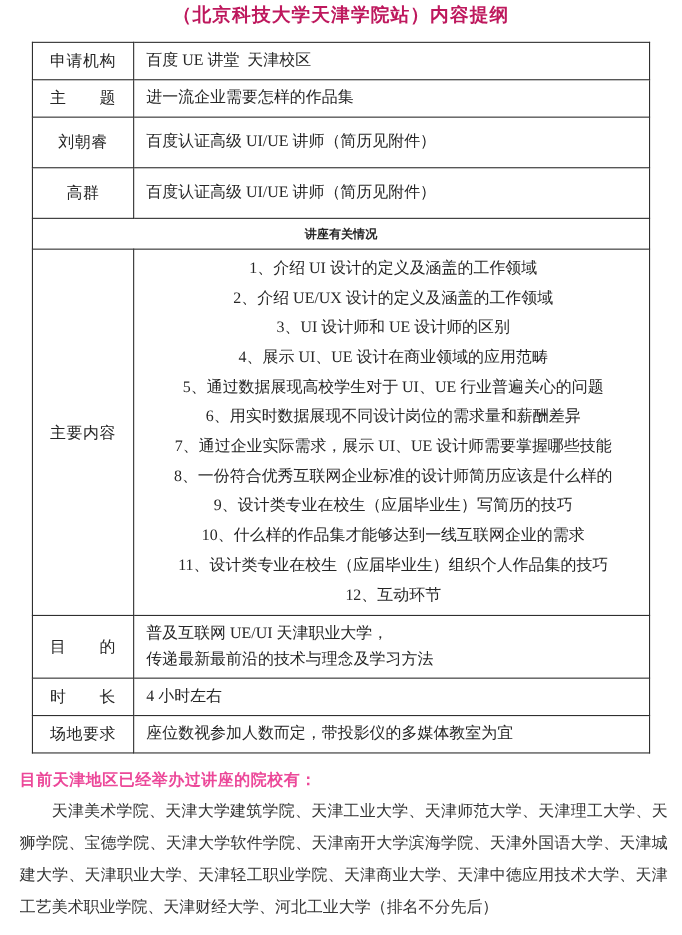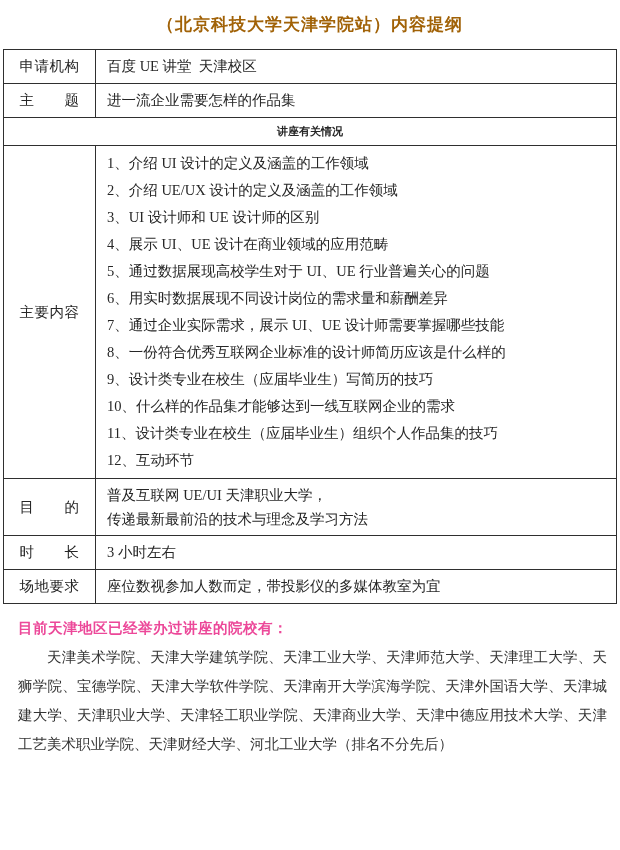--- a/index.html
+++ b/index.html
@@ -3,36 +3,36 @@
 <meta charset="utf-8">
 <style>
   html,body { margin:0; padding:0; background:#ffffff; }
   .page {
     width:620px; height:850px; margin:0 auto; background:#fff;
     font-family:"Liberation Serif","DejaVu Serif",serif;
     color:#222; overflow:hidden; box-sizing:border-box;
   }
   .title {
     text-align:center; font-size:17px; font-weight:bold;
-    margin:13px 0 13px 0; letter-spacing:1px; color:#a16207;
+    margin:2px 0 13px 0; letter-spacing:1px; color:#be185d;
   }
   table.outline {
-    border-collapse:collapse; margin:0 auto; width:614px;
+    border-collapse:collapse; margin:0 auto; width:562px;
     table-layout:fixed;
   }
   table.outline td {
     border:1px solid #2f2f2f; font-size:14.5px; color:#262626;
     vertical-align:middle; box-sizing:border-box;
   }
   td.label { width:92px; text-align:center; padding:6px 2px; letter-spacing:0.5px; }
   td.value { padding:5px 8px 5px 11px; white-space:pre-wrap; line-height:23px; }
   td.section { text-align:center; padding:6px 0; }
   td.section.bold { font-weight:bold; font-size:11px; }
   tr.row-3 td, tr.row-4 td { padding-top:11px; padding-bottom:11px; }
-  tr.row-6 td.value { padding-top:4px; padding-bottom:4px; }
+  tr.row-6 td.value { padding-top:4px; padding-bottom:4px;text-align:center; }
   .list-item { line-height:27px; white-space:pre-wrap; }
   tr.row-7 td.value { line-height:24px; padding-top:4px; padding-bottom:4px; }
   .schools-heading {
     font-weight:bold; font-size:14.5px; margin:15px 14px 5px 18px;
     letter-spacing:0.5px;
   }
   .schools {
     font-size:14.5px; line-height:29px; margin:0 13px 0 18px;
     text-indent:2em; text-align:justify; color:#333;
   }
@@ -46,35 +46,43 @@
   <table class="outline">
     <tbody>
         <tr class="row-0">
           <td class="label">申请机构</td>
           <td class="value">百度 UE 讲堂  天津校区</td>
         </tr>
         <tr class="row-1">
           <td class="label">主　　题</td>
           <td class="value">进一流企业需要怎样的作品集</td>
         </tr>
+        <tr class="row-3">
+          <td class="label">刘朝睿</td>
+          <td class="value">百度认证高级 UI/UE 讲师（简历见附件）</td>
+        </tr>
+        <tr class="row-4">
+          <td class="label">高群</td>
+          <td class="value">百度认证高级 UI/UE 讲师（简历见附件）</td>
+        </tr>
         <tr class="row-5">
           <td colspan="2" class="section bold">讲座有关情况</td>
         </tr>
         <tr class="row-6">
           <td class="label">主要内容</td>
           <td class="value"><div class="list-item">1、介绍 UI 设计的定义及涵盖的工作领域</div><div class="list-item">2、介绍 UE/UX 设计的定义及涵盖的工作领域</div><div class="list-item">3、UI 设计师和 UE 设计师的区别</div><div class="list-item">4、展示 UI、UE 设计在商业领域的应用范畴</div><div class="list-item">5、通过数据展现高校学生对于 UI、UE 行业普遍关心的问题</div><div class="list-item">6、用实时数据展现不同设计岗位的需求量和薪酬差异</div><div class="list-item">7、通过企业实际需求，展示 UI、UE 设计师需要掌握哪些技能</div><div class="list-item">8、一份符合优秀互联网企业标准的设计师简历应该是什么样的</div><div class="list-item">9、设计类专业在校生（应届毕业生）写简历的技巧</div><div class="list-item">10、什么样的作品集才能够达到一线互联网企业的需求</div><div class="list-item">11、设计类专业在校生（应届毕业生）组织个人作品集的技巧</div><div class="list-item">12、互动环节</div></td>
         </tr>
         <tr class="row-7">
           <td class="label">目　　的</td>
           <td class="value">普及互联网 UE/UI 天津职业大学，
 传递最新最前沿的技术与理念及学习方法</td>
         </tr>
         <tr class="row-8">
           <td class="label">时　　长</td>
-          <td class="value">3 小时左右</td>
+          <td class="value">4 小时左右</td>
         </tr>
         <tr class="row-9">
           <td class="label">场地要求</td>
           <td class="value">座位数视参加人数而定，带投影仪的多媒体教室为宜</td>
         </tr>
       </tbody>
   </table>
 
   <div class="schools-heading" style="color: #ec4899;">目前天津地区已经举办过讲座的院校有：</div>
   <div class="schools">天津美术学院、天津大学建筑学院、天津工业大学、天津师范大学、天津理工大学、天狮学院、宝德学院、天津大学软件学院、天津南开大学滨海学院、天津外国语大学、天津城建大学、天津职业大学、天津轻工职业学院、天津商业大学、天津中德应用技术大学、天津工艺美术职业学院、天津财经大学、河北工业大学（排名不分先后）</div>

